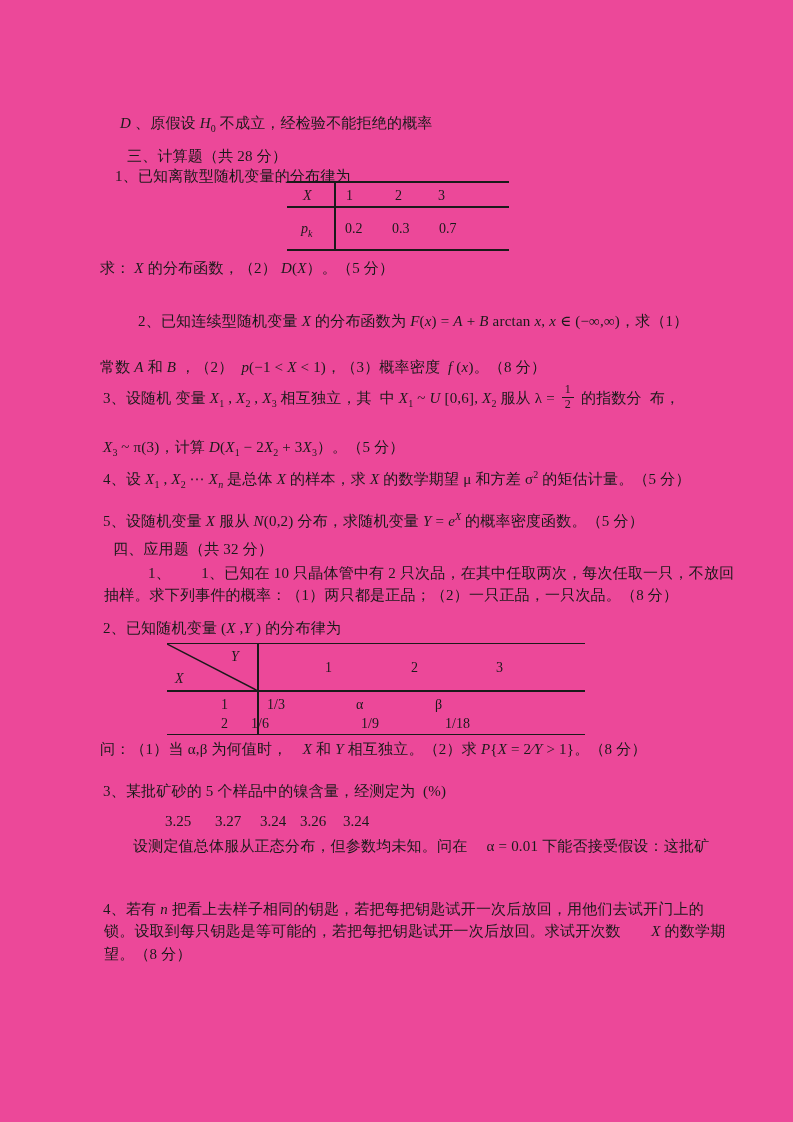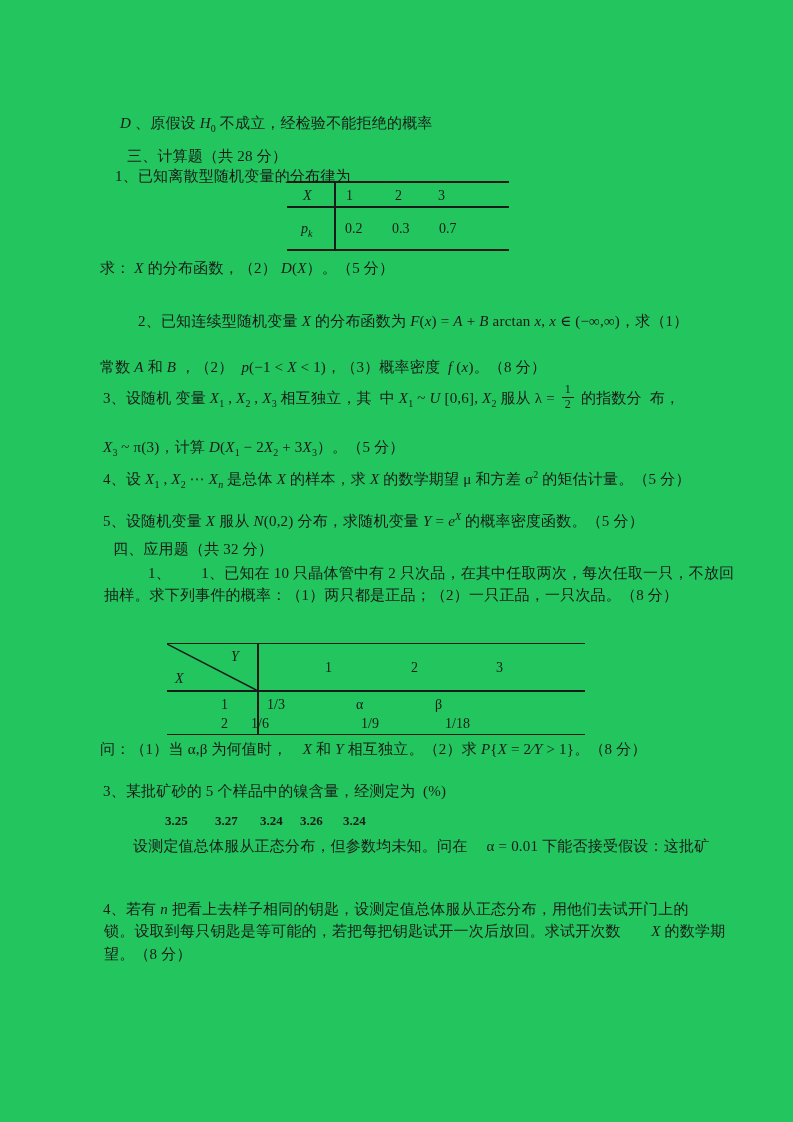--- a/index.html
+++ b/index.html
@@ -1,19 +1,19 @@
 <!DOCTYPE html>
 <html><head>
 <meta charset="utf-8">
 <style>
   html,body{margin:0;padding:0;background:#ffffff;}
   .page{
     position:relative;
     width:793px;height:1122px;
-    background:#22c55e;
+    background:#ec4899;
     color:#1a1a1a;
     font-family:"Liberation Serif","DejaVu Serif",serif;
     overflow:hidden;
   }
   .line{
     position:absolute;
     font-size:15px;
     line-height:20px;
     white-space:pre;
     letter-spacing:0.2px;
@@ -31,21 +31,21 @@
   .tblbox{
     position:absolute;
     border-top:2px solid #1a1a1a;
     border-bottom:2px solid #1a1a1a;
     font-size:14px;
   }
   .rule-h{position:absolute;left:0;right:0;height:1.6px;background:#1a1a1a;}
   .rule-v{position:absolute;top:0;bottom:0;width:1.6px;background:#1a1a1a;}
   .cell{position:absolute;line-height:18px;white-space:pre;}
   .diag{position:absolute;left:0;top:0;}
-  .num-item{position:absolute;font-size:13px;line-height:20px;font-weight:bold;}
+  .num-item{position:absolute;font-size:15px;line-height:20px;}
 </style>
 </head>
 <body>
 
 <div class="page">
 
   <div class="line" style="top:113px;left:120px"><span class="it">D</span><span> 、原假设 </span><span class="it">H</span><sub>0</sub><span> 不成立，经检验不能拒绝的概率</span></div>
 
   <div class="line" style="top:146px;left:127px">三、计算题（共 28 分）</div>
 
@@ -74,20 +74,21 @@
 
   <div class="line" style="top:469px;left:103px"><span>4、设 </span><span class="it">X</span><sub>1</sub><span> , </span><span class="it">X</span><sub>2</sub><span> ⋯ </span><span class="it">X</span><sub class="it">n</sub><span> 是总体 </span><span class="it">X</span><span> 的样本，求 </span><span class="it">X</span><span> 的数学期望 μ 和方差 σ</span><sup>2</sup><span> 的矩估计量。（5 分）</span></div>
 
   <div class="line" style="top:511px;left:103px"><span>5、设随机变量 </span><span class="it">X</span><span> 服从 </span><span class="it">N</span><span>(0,2) 分布，求随机变量 </span><span class="it">Y</span><span> = </span><span class="it">e</span><sup class="it">X</sup><span> 的概率密度函数。（5 分）</span></div>
 
   <div class="line" style="top:539px;left:113px">四、应用题（共 32 分）</div>
 
   <div class="line" style="top:563px;left:148px">1、　　1、已知在 10 只晶体管中有 2 只次品，在其中任取两次，每次任取一只，不放回</div>
   <div class="line" style="top:585px;left:104px">抽样。求下列事件的概率：（1）两只都是正品；（2）一只正品，一只次品。（8 分）</div>
 
+  <div class="line" style="top:618px;left:103px"><span>2、已知随机变量 (</span><span class="it">X</span><span> ,</span><span class="it">Y</span><span> ) 的分布律为</span></div>
 
   <div class="tblbox" style="left:167px;top:643px;width:418px;height:90px;border-top-width:1.6px;border-bottom-width:1.6px">
     <svg class="diag" width="91" height="47" viewBox="0 0 91 47">
       <line x1="0" y1="0" x2="91" y2="47" stroke="#1a1a1a" stroke-width="1.5"></line>
     </svg>
     <div class="rule-h" style="top:46px"></div>
     <div class="rule-v" style="left:90px"></div>
     <span class="cell" style="left:64px;top:4px"><span class="it">Y</span></span>
     <span class="cell" style="left:8px;top:26px"><span class="it">X</span></span>
     <span class="cell" style="left:158px;top:15px">1</span>
@@ -108,17 +109,17 @@
   <div class="line" style="top:781px;left:103px">3、某批矿砂的 5 个样品中的镍含量，经测定为  (%)</div>
 
   <span class="num-item" style="top:811px;left:165px">3.25</span>
   <span class="num-item" style="top:811px;left:215px">3.27</span>
   <span class="num-item" style="top:811px;left:260px">3.24</span>
   <span class="num-item" style="top:811px;left:300px">3.26</span>
   <span class="num-item" style="top:811px;left:343px">3.24</span>
 
   <div class="line" style="top:836px;left:133px">设测定值总体服从正态分布，但参数均未知。问在　 α = 0.01 下能否接受假设：这批矿</div>
 
-  <div class="line" style="top:899px;left:103px"><span>4、若有 </span><span class="it">n</span><span> 把看上去样子相同的钥匙，设测定值总体服从正态分布，用他们去试开门上的</span></div>
+  <div class="line" style="top:899px;left:103px"><span>4、若有 </span><span class="it">n</span><span> 把看上去样子相同的钥匙，若把每把钥匙试开一次后放回，用他们去试开门上的</span></div>
   <div class="line" style="top:921px;left:104px"><span>锁。设取到每只钥匙是等可能的，若把每把钥匙试开一次后放回。求试开次数　　</span><span class="it">X</span><span> 的数学期</span></div>
   <div class="line" style="top:944px;left:104px">望。（8 分）</div>
 
 </div>
 
 </body></html>

